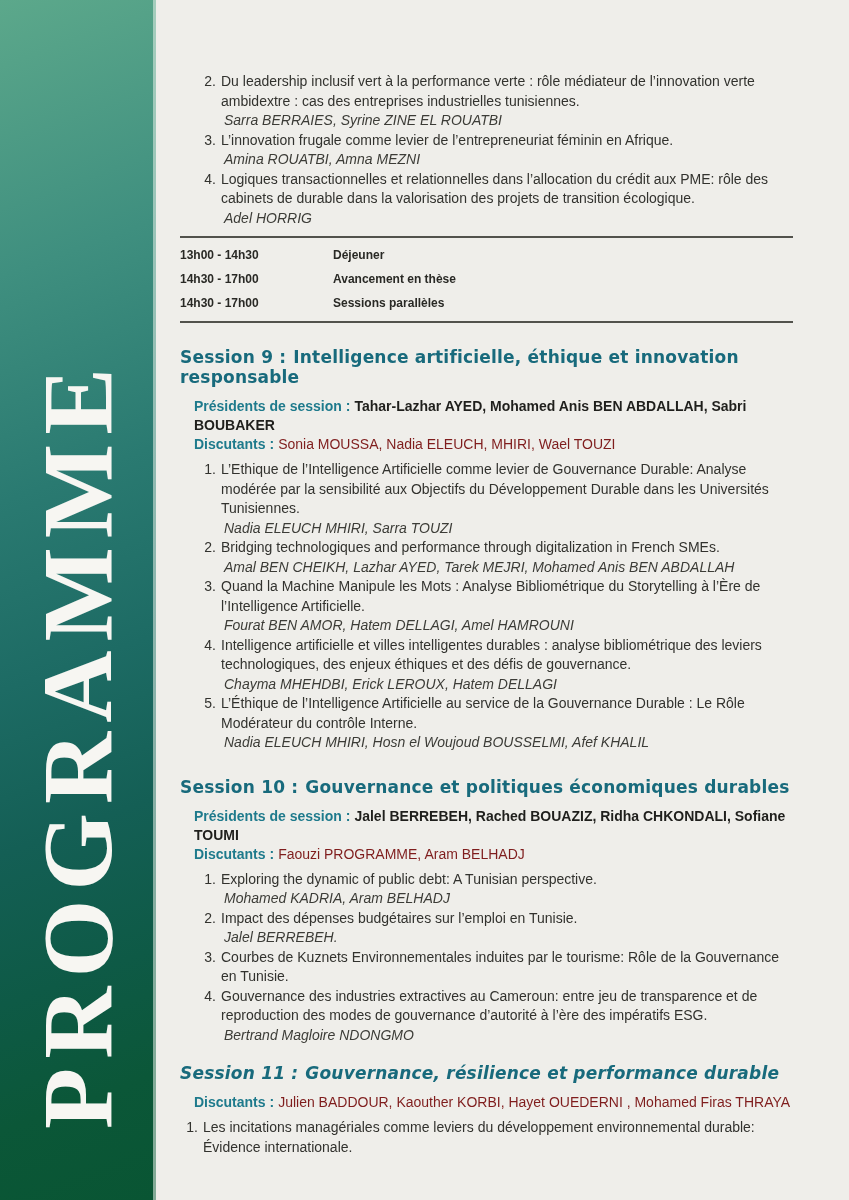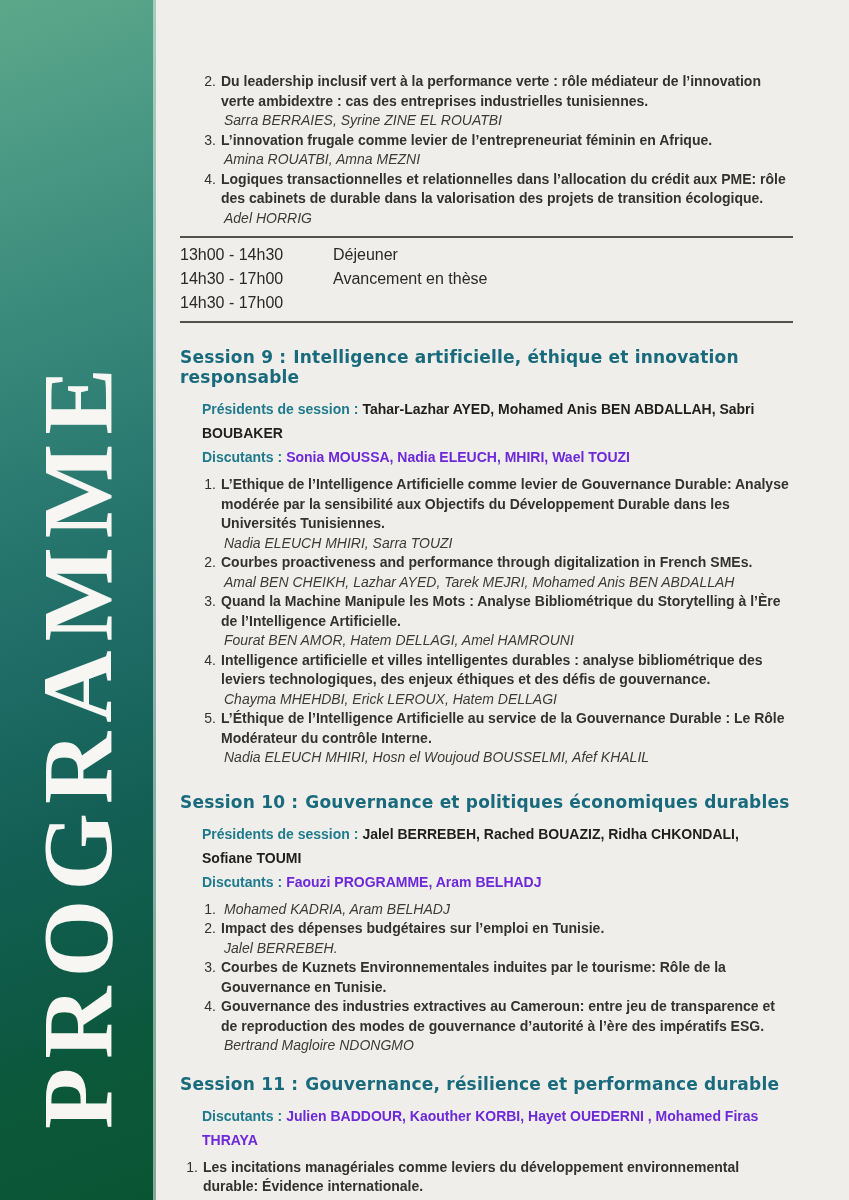--- a/index.html
+++ b/index.html
@@ -51,62 +51,62 @@
   
   .paper-list { margin: 0; }
   .indented .paper-item { margin-left: 18px; }
   .paper-item { display: flex; }
   .paper-num {
     flex: 0 0 18px;
     text-align: right;
     padding-right: 5px;
   }
   .paper-body { flex: 1 1 auto; }
-  .paper-title { display: block; font-weight: bold; }
+  .paper-title { display: block; }
   .paper-authors {
     display: block;
     font-style: italic;
     color: #3c3c37;
     padding-left: 3px;
   }
 
   
   .schedule {
     border-top: 2px solid #52524c;
     border-bottom: 2px solid #52524c;
     padding: 5px 0 6px 0;
     margin: 8px 0 10px 0;
   }
   .schedule-row {
     display: flex;
-    font-weight: normal;
-    font-size: 16px;
+    font-weight: bold;
+    font-size: 12px;
     line-height: 24px;
     color: #292925;
   }
   .schedule-time { flex: 0 0 153px; }
   .schedule-label { flex: 1 1 auto; }
 
   
   .session-heading {
     font-family: "DejaVu Sans", sans-serif;
     font-weight: bold;
     font-size: 17px;
     line-height: 20px;
     letter-spacing: 0.2px;
     color: #186a7c;
     margin: 24px 0 10px 0;
   }
   .session-heading .heading-title { margin-left: 7px; }
-  .session-meta { margin-left: 22px; line-height: 24px; }
+  .session-meta { margin-left: 14px; line-height: 19px; }
   .meta-label { font-weight: bold; color: #1e7a8c; margin-right: 4px; }
   .chairs-names { font-weight: bold; color: #1f1f1c; }
-  .disc-names { font-weight: bold; color: #6d28d9; }
+  .disc-names { font-weight: normal; color: #7f1d1d; }
   .session-items { margin-top: 6px; }
-  .session-11 .session-heading { margin-top: 18px; }
+  .session-11 .session-heading { margin-top: 18px; font-style: italic; }
 </style>
 </head>
 <body>
 
 <aside class="sidebar">
   <div class="programme-title">PROGRAMME</div>
   <div class="sidebar-edge"></div>
 </aside>
 
 <main class="content">
@@ -139,20 +139,21 @@
     <div class="schedule-row">
       <span class="schedule-time">13h00 - 14h30</span>
       <span class="schedule-label">Déjeuner</span>
     </div>
     <div class="schedule-row">
       <span class="schedule-time">14h30 - 17h00</span>
       <span class="schedule-label">Avancement en thèse</span>
     </div>
     <div class="schedule-row">
       <span class="schedule-time">14h30 - 17h00</span>
+      <span class="schedule-label">Sessions parallèles</span>
     </div>
   </div>
 
   <section class="session session-9">
     <h2 class="session-heading">
       <span class="heading-prefix">Session 9 :</span><span class="heading-title">Intelligence artificielle, éthique et innovation responsable</span>
     </h2>
     <div class="session-meta">
       <span class="meta-label">Présidents de session :</span><span class="chairs-names">Tahar-Lazhar AYED, Mohamed Anis BEN ABDALLAH, Sabri BOUBAKER</span>
     </div>
@@ -163,21 +164,21 @@
       <div class="paper-item">
         <span class="paper-num">1.</span>
         <span class="paper-body">
           <span class="paper-title">L’Ethique de l’Intelligence Artificielle comme levier de Gouvernance Durable: Analyse modérée par la sensibilité aux Objectifs du Développement Durable dans les Universités Tunisiennes.</span>
           <span class="paper-authors">Nadia ELEUCH MHIRI, Sarra TOUZI</span>
         </span>
       </div>
       <div class="paper-item">
         <span class="paper-num">2.</span>
         <span class="paper-body">
-          <span class="paper-title">Courbes proactiveness and performance through digitalization in French SMEs.</span>
+          <span class="paper-title">Bridging technologiques and performance through digitalization in French SMEs.</span>
           <span class="paper-authors">Amal BEN CHEIKH, Lazhar AYED, Tarek MEJRI, Mohamed Anis BEN ABDALLAH</span>
         </span>
       </div>
       <div class="paper-item">
         <span class="paper-num">3.</span>
         <span class="paper-body">
           <span class="paper-title">Quand la Machine Manipule les Mots : Analyse Bibliométrique du Storytelling à l’Ère de l’Intelligence Artificielle.</span>
           <span class="paper-authors">Fourat BEN AMOR, Hatem DELLAGI, Amel HAMROUNI</span>
         </span>
       </div>
@@ -205,20 +206,21 @@
     <div class="session-meta">
       <span class="meta-label">Présidents de session :</span><span class="chairs-names">Jalel BERREBEH, Rached BOUAZIZ, Ridha CHKONDALI, Sofiane TOUMI</span>
     </div>
     <div class="session-meta">
       <span class="meta-label">Discutants :</span><span class="disc-names">Faouzi PROGRAMME, Aram BELHADJ</span>
     </div>
     <div class="paper-list session-items indented">
       <div class="paper-item">
         <span class="paper-num">1.</span>
         <span class="paper-body">
+          <span class="paper-title">Exploring the dynamic of public debt: A Tunisian perspective.</span>
           <span class="paper-authors">Mohamed KADRIA,  Aram BELHADJ</span>
         </span>
       </div>
       <div class="paper-item">
         <span class="paper-num">2.</span>
         <span class="paper-body">
           <span class="paper-title">Impact des dépenses budgétaires sur l’emploi en Tunisie.</span>
           <span class="paper-authors">Jalel BERREBEH.</span>
         </span>
       </div>

